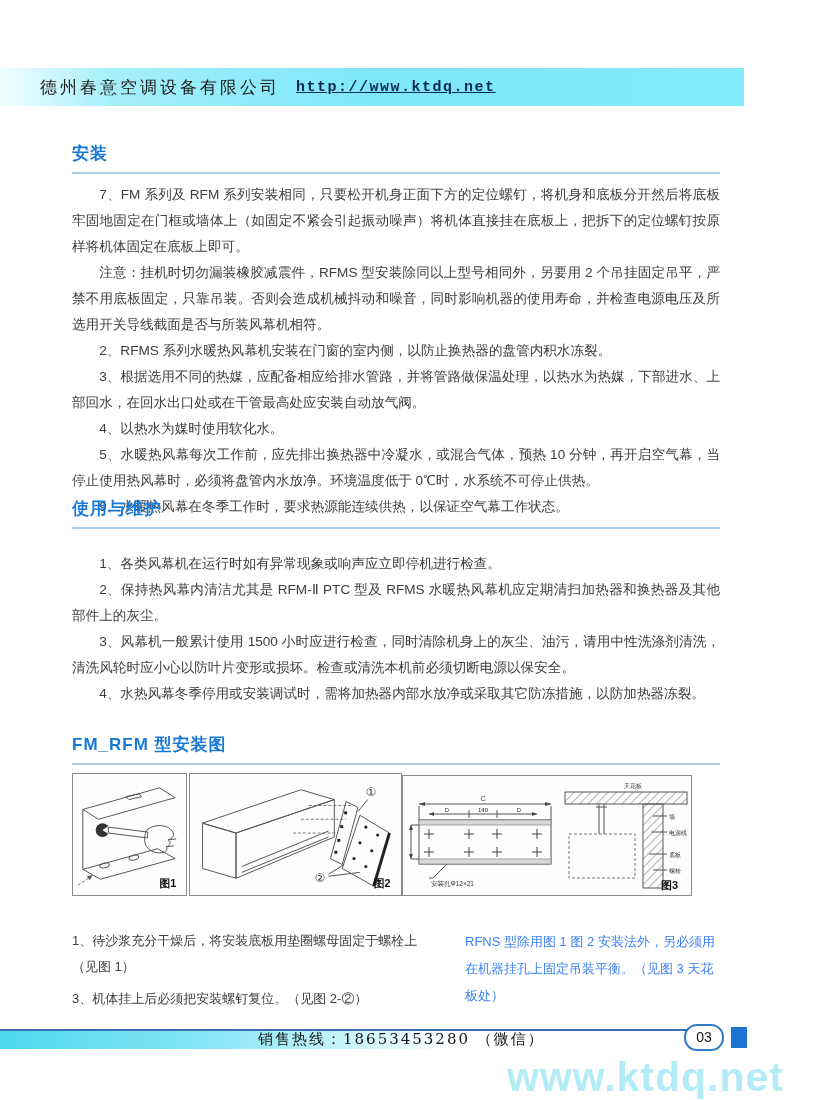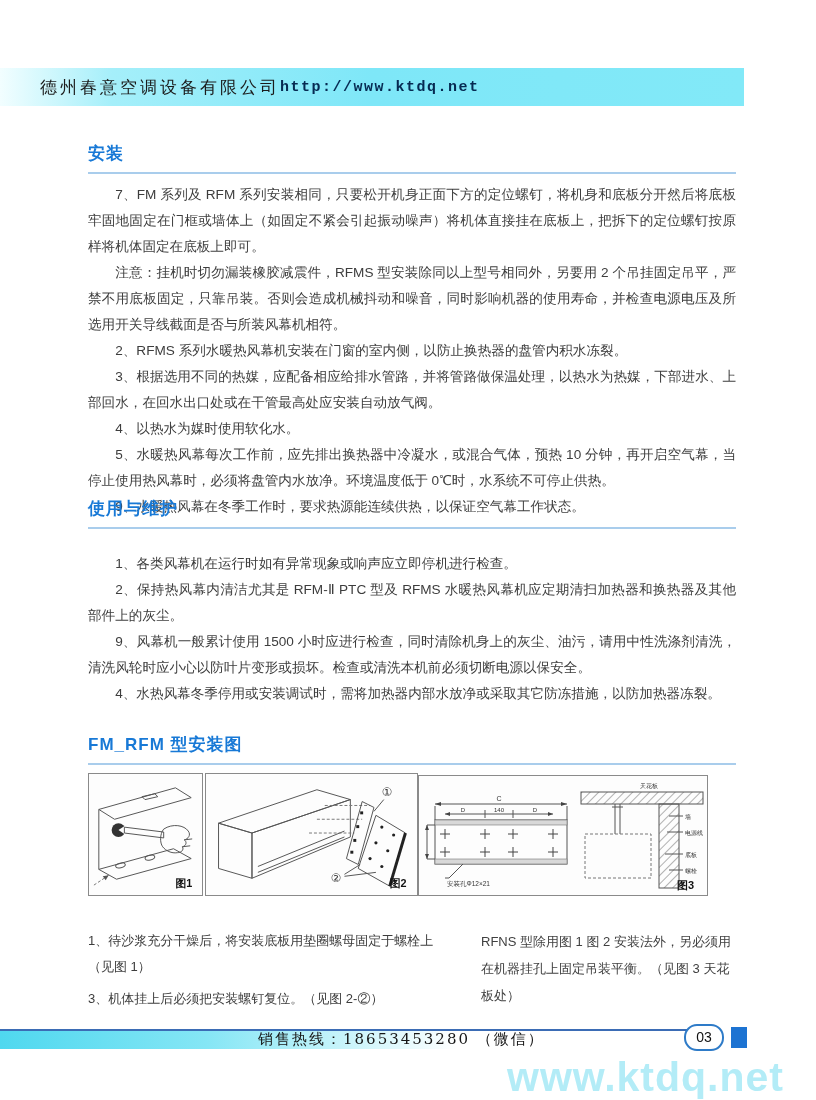--- a/index.html
+++ b/index.html
@@ -13,25 +13,25 @@
     position:absolute; top:68px; left:0; width:744px; height:38px;
     background:linear-gradient(90deg,#f2feff 0%,#a5effa 15%,#7ee7f8 50%,#82e9f8 100%);
     display:flex; align-items:center;
   }
   .company {
     font-family:"DejaVu Serif", serif; font-size:17px; letter-spacing:3px;
     color:#1b1b1b; margin-left:40px; white-space:nowrap;
   }
   .header-url {
     font-family:"Liberation Mono", monospace; font-size:15px; font-weight:bold;
-    letter-spacing:1.5px; color:#062a52; white-space:nowrap;
-  }
-
-  
-  .section { position:absolute; left:88px; width:648px; }
+    letter-spacing:1.5px; color:#062a52; margin-left:16px; white-space:nowrap;text-decoration:underline;
+  }
+
+  
+  .section { position:absolute; left:72px; width:648px; }
   .sec-title { color:#1879d6; font-size:17px; font-weight:bold; letter-spacing:1px; line-height:24px; }
   .sec-rule { height:2px; background:#a9cdec; margin-top:6px; }
   .body-text { margin-top:8px; }
   .body-text p {
     margin:0; text-indent:2em; font-size:13.6px; line-height:26px;
     color:#3d3d3d; text-align:justify;
   }
   #sec-install { top:142px; }
   #sec-maintenance { top:497px; }
   #sec-maintenance .body-text { margin-top:22px; }
@@ -46,21 +46,21 @@
   .fig-box svg { display:block; width:100%; height:100%; }
   .diagram-line { stroke:#555; fill:none; stroke-width:1; }
   .diagram-dash { stroke:#777; fill:none; stroke-width:1; stroke-dasharray:3,2; }
   svg text { font-family:"Liberation Sans", sans-serif; fill:#333; }
   .fig-label { font-size:11px; font-weight:bold; fill:#111; }
 
   
   .captions { margin-top:32px; display:flex; }
   .cap-left { width:362px; }
   .cap-left p { margin:0 0 6px 0; font-size:13px; line-height:26px; color:#3d3d3d; }
-  .cap-right { width:255px; margin-left:31px; font-size:13px; line-height:27px; color:#404040; }
+  .cap-right { width:255px; margin-left:31px; font-size:13px; line-height:27px; color:#3b82f6; }
 
   
   .footer-topline { position:absolute; top:1029px; left:0; width:700px; height:2px; background:#3b6cb5; }
   .footer-bar {
     position:absolute; top:1031px; left:0; width:737px; height:18px;
     background:linear-gradient(90deg,#4fd8ef 0%,#85e6f5 28%,#ffffff 62%,#ffffff 100%);
   }
   .footer-hotline {
     position:absolute; top:1030px; left:258px; font-family:"DejaVu Serif", serif;
     font-size:15px; letter-spacing:2px; color:#161616; white-space:nowrap;
@@ -99,21 +99,21 @@
       <p>9、水暖热风幕在冬季工作时，要求热源能连续供热，以保证空气幕工作状态。</p>
     </div>
   </div>
 
   <div class="section" id="sec-maintenance">
     <div class="sec-title">使用与维护</div>
     <div class="sec-rule"></div>
     <div class="body-text">
       <p>1、各类风幕机在运行时如有异常现象或响声应立即停机进行检查。</p>
       <p>2、保持热风幕内清洁尤其是 RFM-Ⅱ PTC 型及 RFMS 水暖热风幕机应定期清扫加热器和换热器及其他部件上的灰尘。</p>
-      <p>9、风幕机一般累计使用 1500 小时应进行检查，同时清除机身上的灰尘、油污，请用中性洗涤剂清洗，清洗风轮时应小心以防叶片变形或损坏。检查或清洗本机前必须切断电源以保安全。</p>
+      <p>3、风幕机一般累计使用 1500 小时应进行检查，同时清除机身上的灰尘、油污，请用中性洗涤剂清洗，清洗风轮时应小心以防叶片变形或损坏。检查或清洗本机前必须切断电源以保安全。</p>
       <p>4、水热风幕冬季停用或安装调试时，需将加热器内部水放净或采取其它防冻措施，以防加热器冻裂。</p>
     </div>
   </div>
 
   <div class="section" id="sec-diagrams">
     <div class="sec-title">FM_RFM 型安装图</div>
     <div class="sec-rule"></div>
 
     <div class="figures">
 

